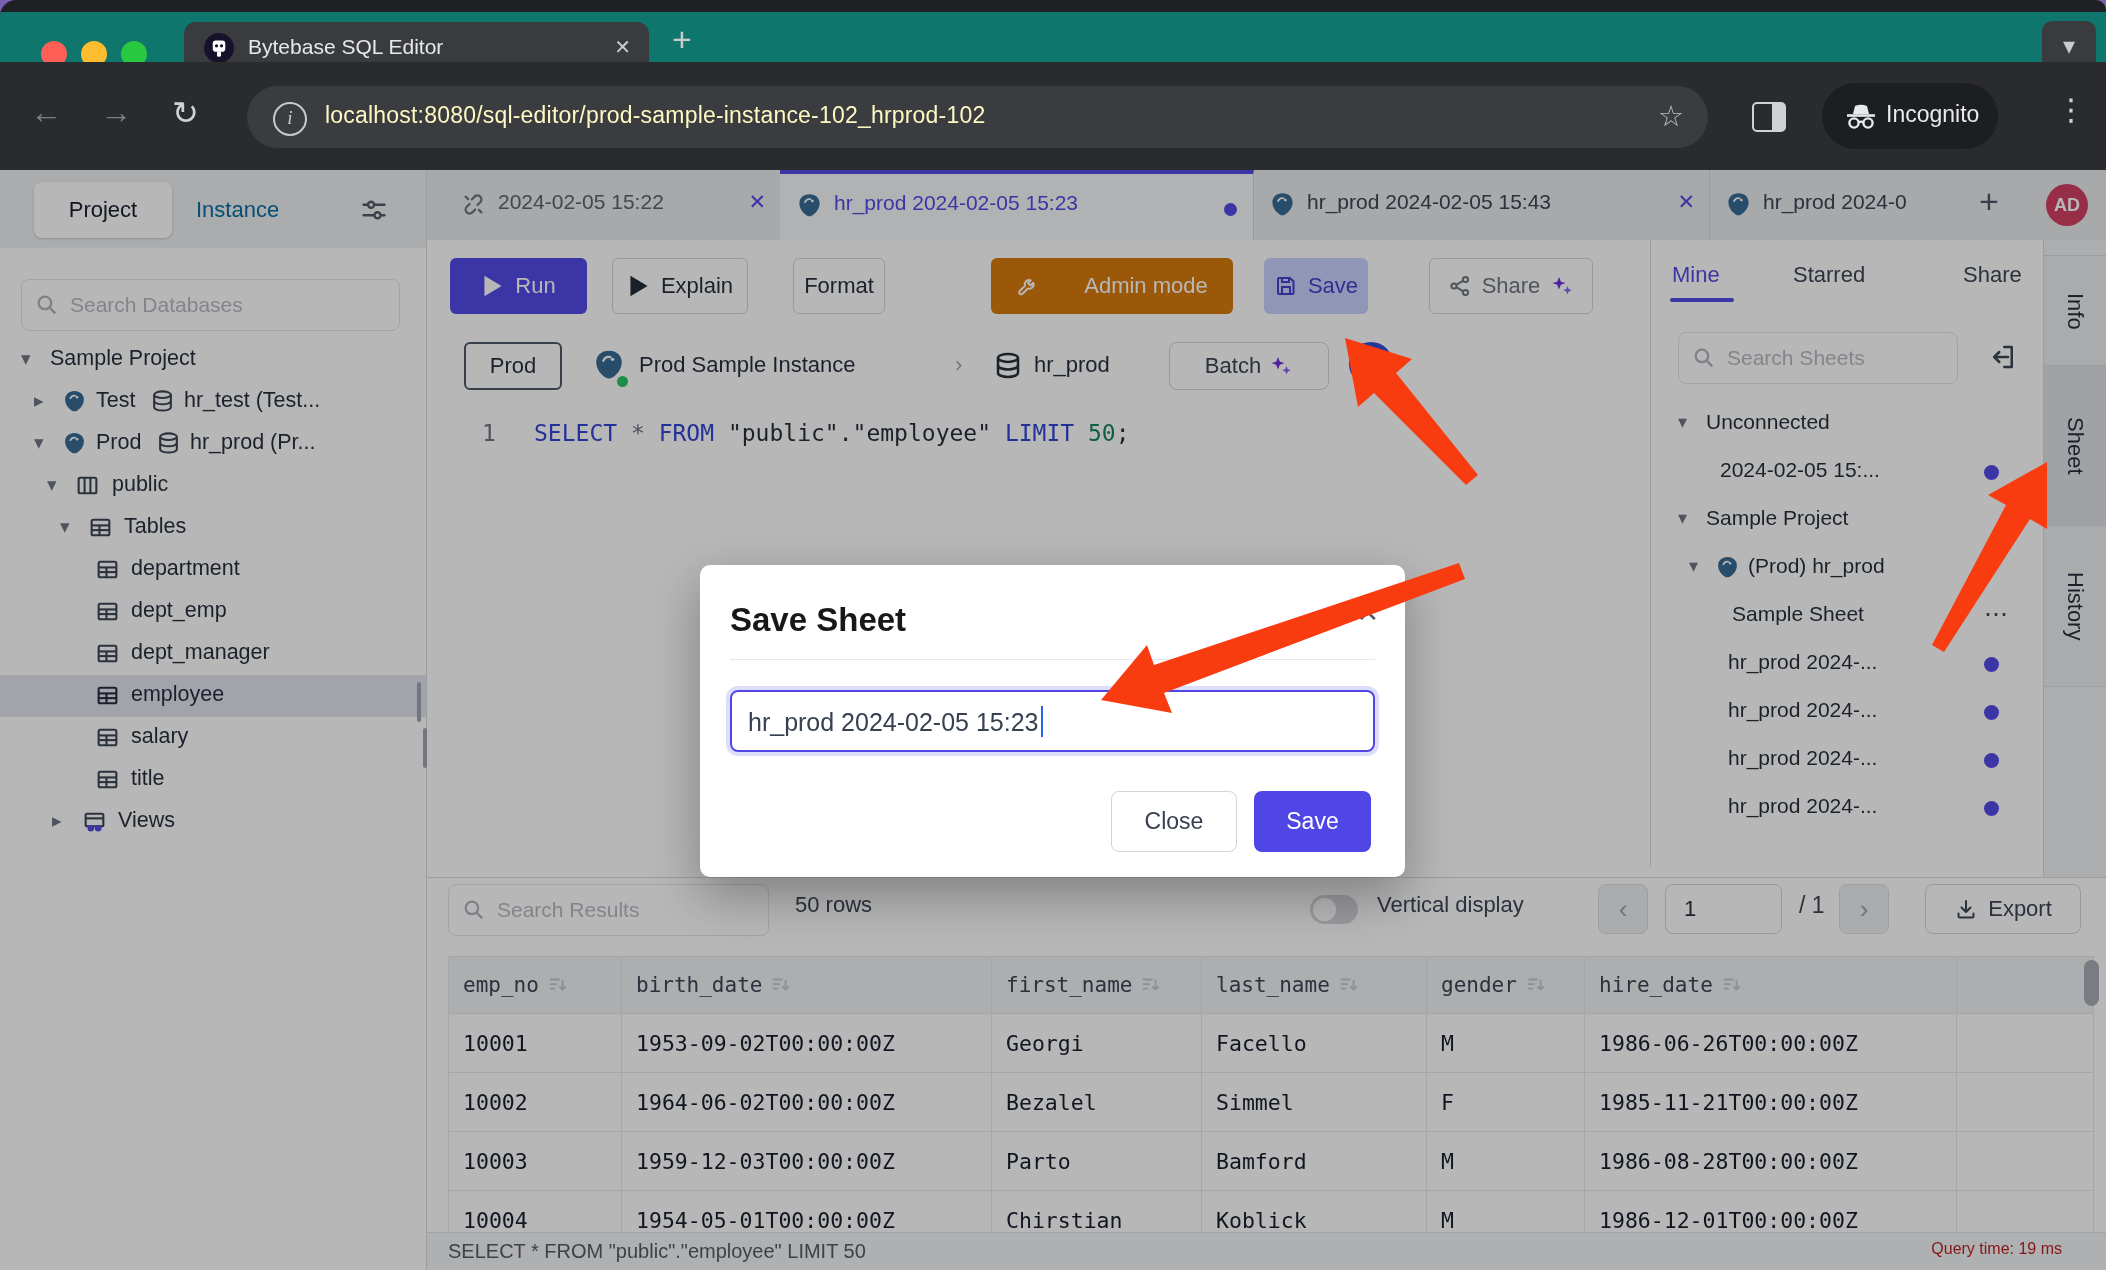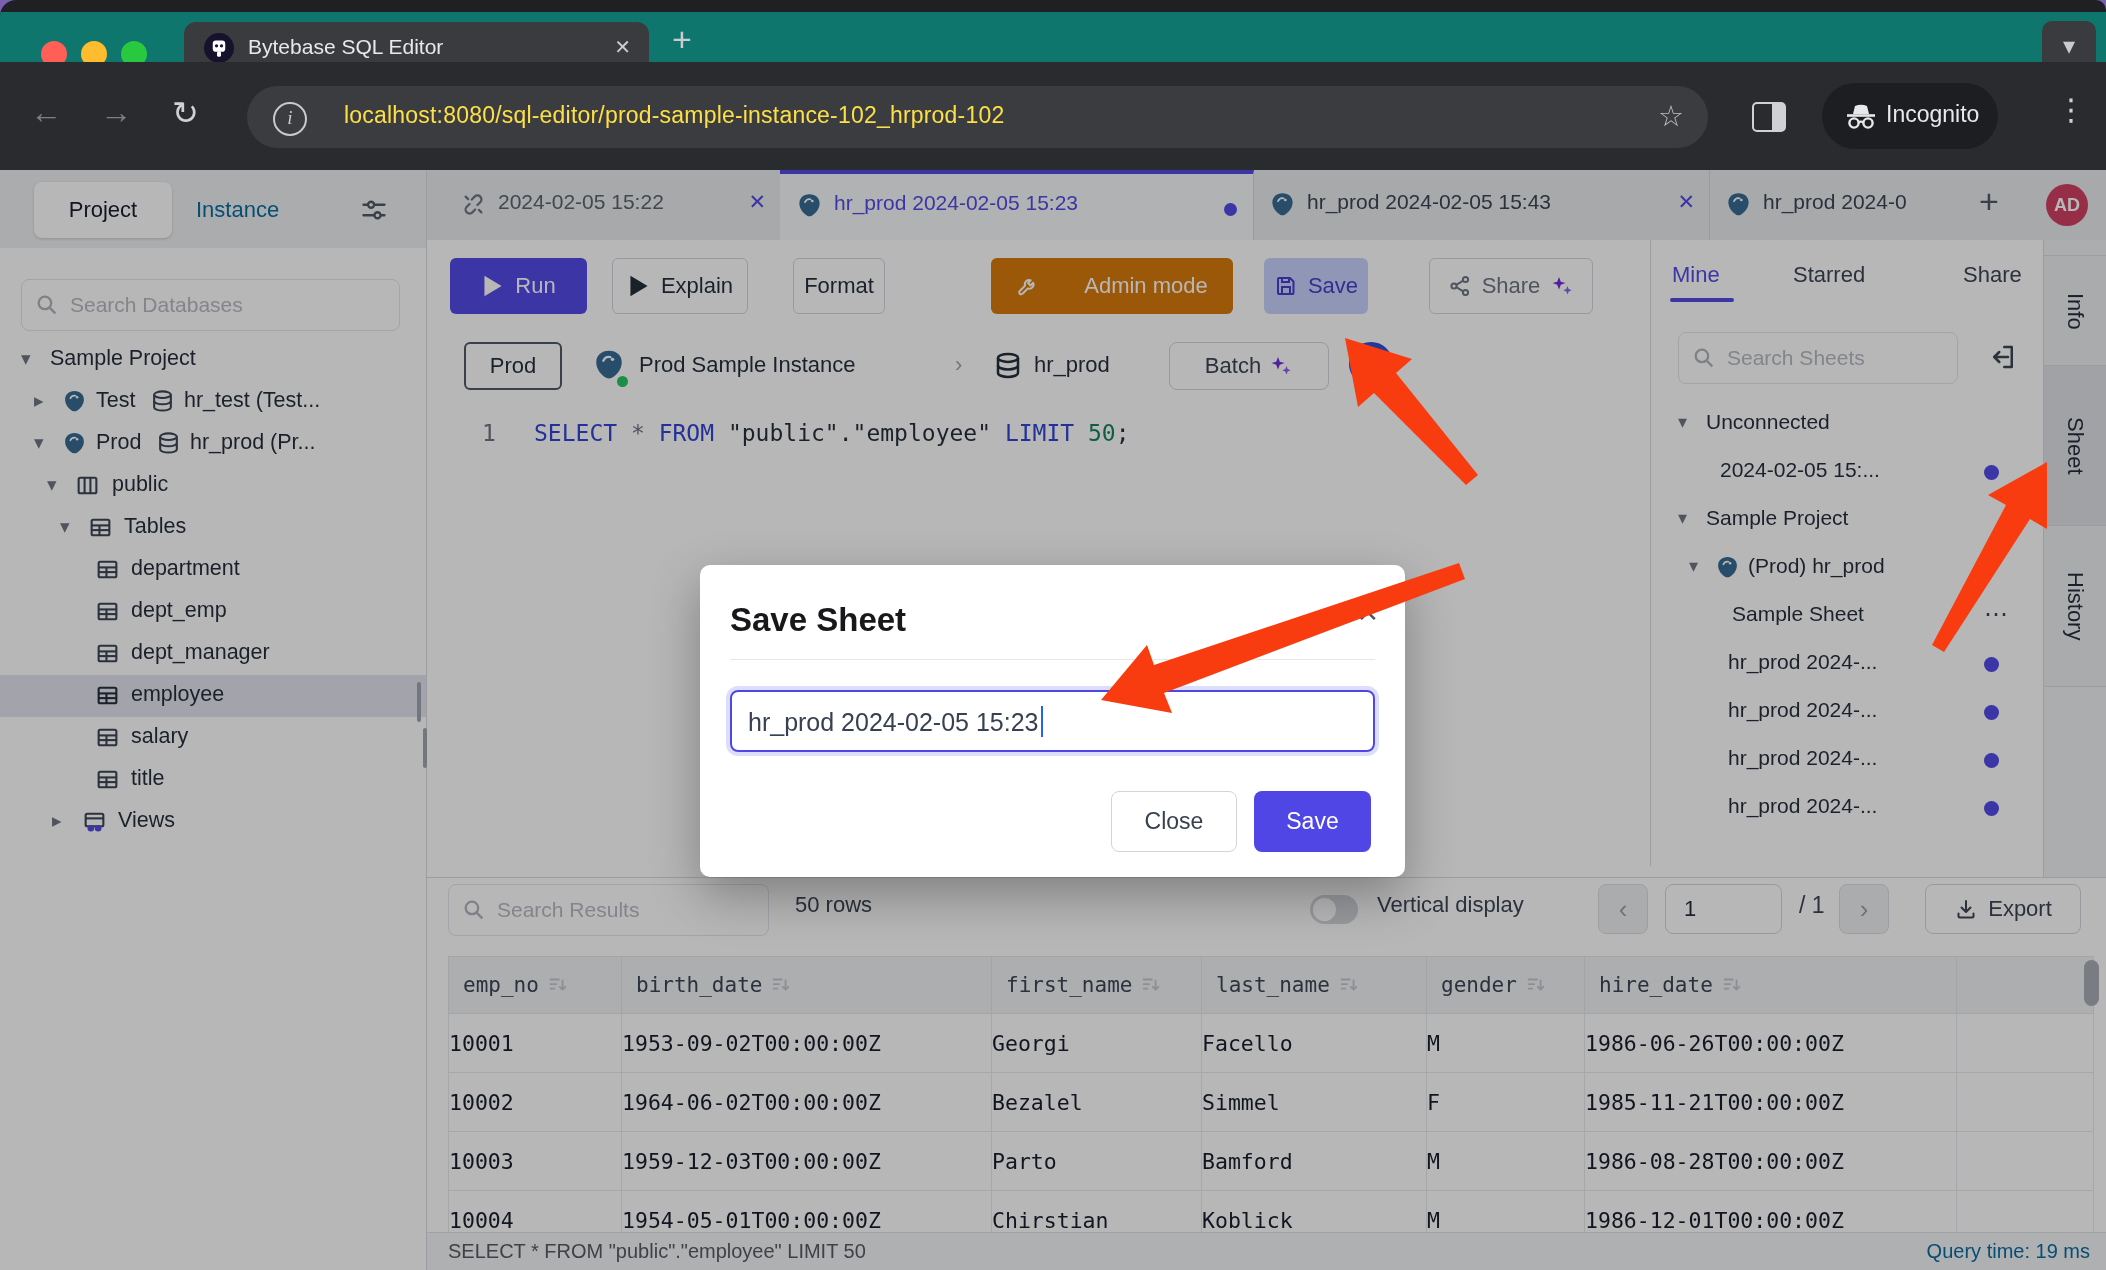--- a/index.html
+++ b/index.html
@@ -12,21 +12,21 @@
   .btab{position:absolute;left:184px;top:10px;width:465px;height:52px;background:#3a3b3f;border-radius:12px 12px 0 0;}
   .btab .fav{position:absolute;left:20px;top:11px;width:30px;height:30px;}
   .btab .ttl{position:absolute;left:64px;top:13px;font-size:21px;color:#e7e8ea;}
   .btab .x{position:absolute;right:18px;top:13px;font-size:20px;color:#c9cbce;}
   .newtab{position:absolute;left:672px;top:8px;font-size:34px;color:#c9cbce;}
   .tsearch{position:absolute;right:10px;top:9px;width:54px;height:52px;background:#3a3b3f;border-radius:10px;color:#c9cbce;font-size:24px;text-align:center;line-height:50px;}
   .navbar{position:absolute;top:62px;left:0;right:0;height:108px;background:#2a2b2e;}
   .navico{position:absolute;top:32px;font-size:32px;color:#85888c;}
   .urlbar{position:absolute;left:247px;top:24px;width:1461px;height:62px;border-radius:31px;background:#3b3c40;}
   .infoc{position:absolute;left:26px;top:16px;width:30px;height:30px;border:2.4px solid #c7c9cc;border-radius:50%;color:#c7c9cc;font-size:19px;text-align:center;line-height:28px;font-family:"Liberation Serif",serif;font-style:italic;}
-  .url{position:absolute;left:78px;top:16px;font-size:23px;color:#fde047;letter-spacing:.2px;margin-left:19px;}
+  .url{position:absolute;left:78px;top:16px;font-size:23px;color:#fef9c3;letter-spacing:.2px;}
   .star{position:absolute;right:24px;top:13px;font-size:29px;color:#bcbec1;}
   .sidepanel{position:absolute;left:1752px;top:40px;width:30px;height:26px;border:2.5px solid #cfd1d4;border-radius:5px;}
   .sidepanel::after{content:"";position:absolute;right:0;top:0;width:12px;height:26px;background:#cfd1d4;}
   .incog{position:absolute;left:1822px;top:21px;width:176px;height:66px;border-radius:33px;background:#1d1e21;color:#e8e9ea;}
   .incog span{position:absolute;left:64px;top:18px;font-size:23px;}
   .dots3{position:absolute;left:2056px;top:30px;font-size:30px;color:#cfd1d4;}
 
   
   .content{position:absolute;top:170px;left:0;right:0;bottom:0;background:#fff;}
 
@@ -104,28 +104,28 @@
   .toggle::after{content:"";position:absolute;left:3px;top:3px;width:23px;height:23px;border-radius:50%;background:#fff;}
   .r-vlabel{position:absolute;left:950px;top:14px;font-size:22px;color:#374151;}
   .pagebtn{position:absolute;top:6px;width:50px;height:50px;border-radius:8px;background:#eef0f2;border:1px solid #dadce0;color:#9aa0a6;font-size:26px;text-align:center;line-height:48px;box-sizing:border-box;}
   .pageinput{position:absolute;left:1238px;top:6px;width:117px;height:50px;border:1.5px solid #d1d5db;border-radius:8px;box-sizing:border-box;}
   .pageinput input{border:0;outline:0;width:90px;margin:10px 0 0 16px;font-size:22px;color:#1f2937;font-family:"Liberation Sans",sans-serif;}
   .r-total{position:absolute;left:1372px;top:14px;font-size:23px;color:#374151;}
   .b-export{position:absolute;left:1498px;top:6px;width:156px;height:50px;background:#fff;border:1.5px solid #d1d5db;border-radius:8px;font-size:22px;color:#374151;display:flex;align-items:center;justify-content:center;gap:10px;box-sizing:border-box;}
   .b-export svg{width:24px;height:24px;}
   table.grid{position:absolute;left:21px;top:78px;border-collapse:collapse;table-layout:fixed;font-family:"DejaVu Sans Mono",monospace;}
   table.grid th{height:56px;background:#f1f2f4;border:1px solid #e3e5e8;font-weight:normal;font-size:21px;color:#374151;text-align:left;padding:0 0 0 14px;}
-  table.grid td{height:58px;border:1px solid #e6e8eb;font-size:21.5px;color:#111827;padding:0 0 0 0;white-space:nowrap;overflow:hidden;}
+  table.grid td{height:58px;border:1px solid #e6e8eb;font-size:21.5px;color:#111827;padding:0 0 0 14px;white-space:nowrap;overflow:hidden;}
   th .sorti{vertical-align:-4px;margin-left:8px;}
   .vscroll{position:absolute;right:7px;top:82px;width:15px;height:46px;border-radius:8px;background:#a7abb3;}
 
   
   .statusbar{position:absolute;left:0;top:1062px;right:0;height:38px;background:#f4f5f6;border-top:1px solid #e0e2e5;}
   .st-l{position:absolute;left:21px;top:7px;font-size:20px;color:#52575e;}
-  .st-r{position:absolute;right:16px;top:7px;font-size:20px;color:#0369a1;}
+  .st-r{position:absolute;right:44px;top:7px;font-size:16px;color:#b91c1c;}
 
   
   .dim{position:absolute;inset:0;background:rgba(15,15,18,.30);z-index:40;}
   .modal{position:absolute;left:700px;top:395px;width:705px;height:312px;background:#fff;border-radius:10px;box-shadow:0 18px 50px rgba(0,0,0,.3);z-index:60;}
   .m-title{position:absolute;left:30px;top:36px;font-size:33px;color:#18181b;font-weight:600;}
   .m-x{position:absolute;right:26px;top:32px;font-size:27px;color:#4b5563;}
   .m-div{position:absolute;left:30px;right:30px;top:94px;height:1px;background:#e5e7eb;}
   .m-input{position:absolute;left:30px;top:125px;right:30px;height:62px;border:2.5px solid #4f46e5;border-radius:8px;box-shadow:0 0 0 4px rgba(99,102,241,.22);box-sizing:border-box;}
   .m-input .val{position:absolute;left:16px;top:14px;font-size:25px;color:#374151;white-space:pre;}
   .caret{display:inline-block;width:2.5px;height:31px;background:#2563eb;vertical-align:-6px;margin-left:2px;}

